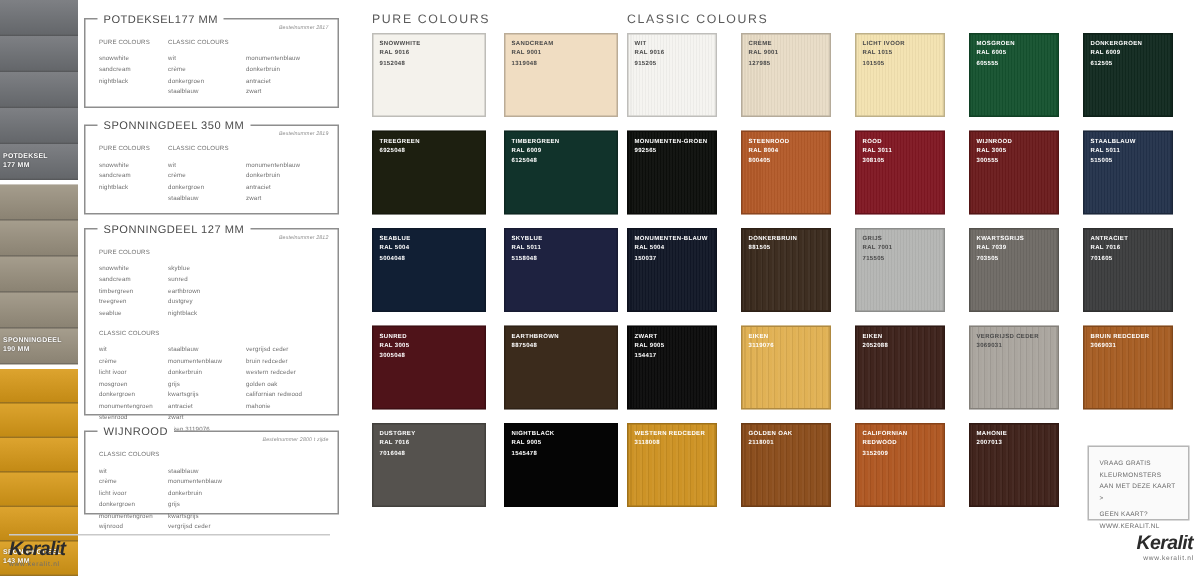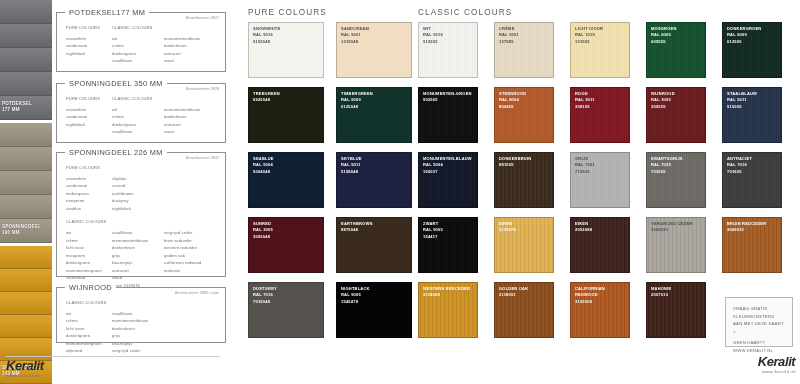--- a/index.html
+++ b/index.html
@@ -180,21 +180,21 @@
               <div class="col c3">
                 <div>monumentenblauw</div>
                 <div>donkerbruin</div>
                 <div>antraciet</div>
                 <div>zwart</div>
               </div>
             </div>
           </div>
         </div>
         <div class="spec-box" style="top: 152px; height: 125px; width: 170px;">
-          <div class="spec-title">SPONNINGDEEL 226 MM</div>
+          <div class="spec-title">SPONNINGDEEL 127 MM</div>
           <div class="spec-code">Bestelnummer 2812</div>
           <div class="spec-body">
             <div class="cols">
               <div class="grp-head col c1">PURE COLOURS</div>
               <div class="grp-head col c2"></div>
               <div class="grp-head col c3"></div>
             </div>
             <div class="cols">
               <div class="col c1">
                 <div>snowwhite</div>

